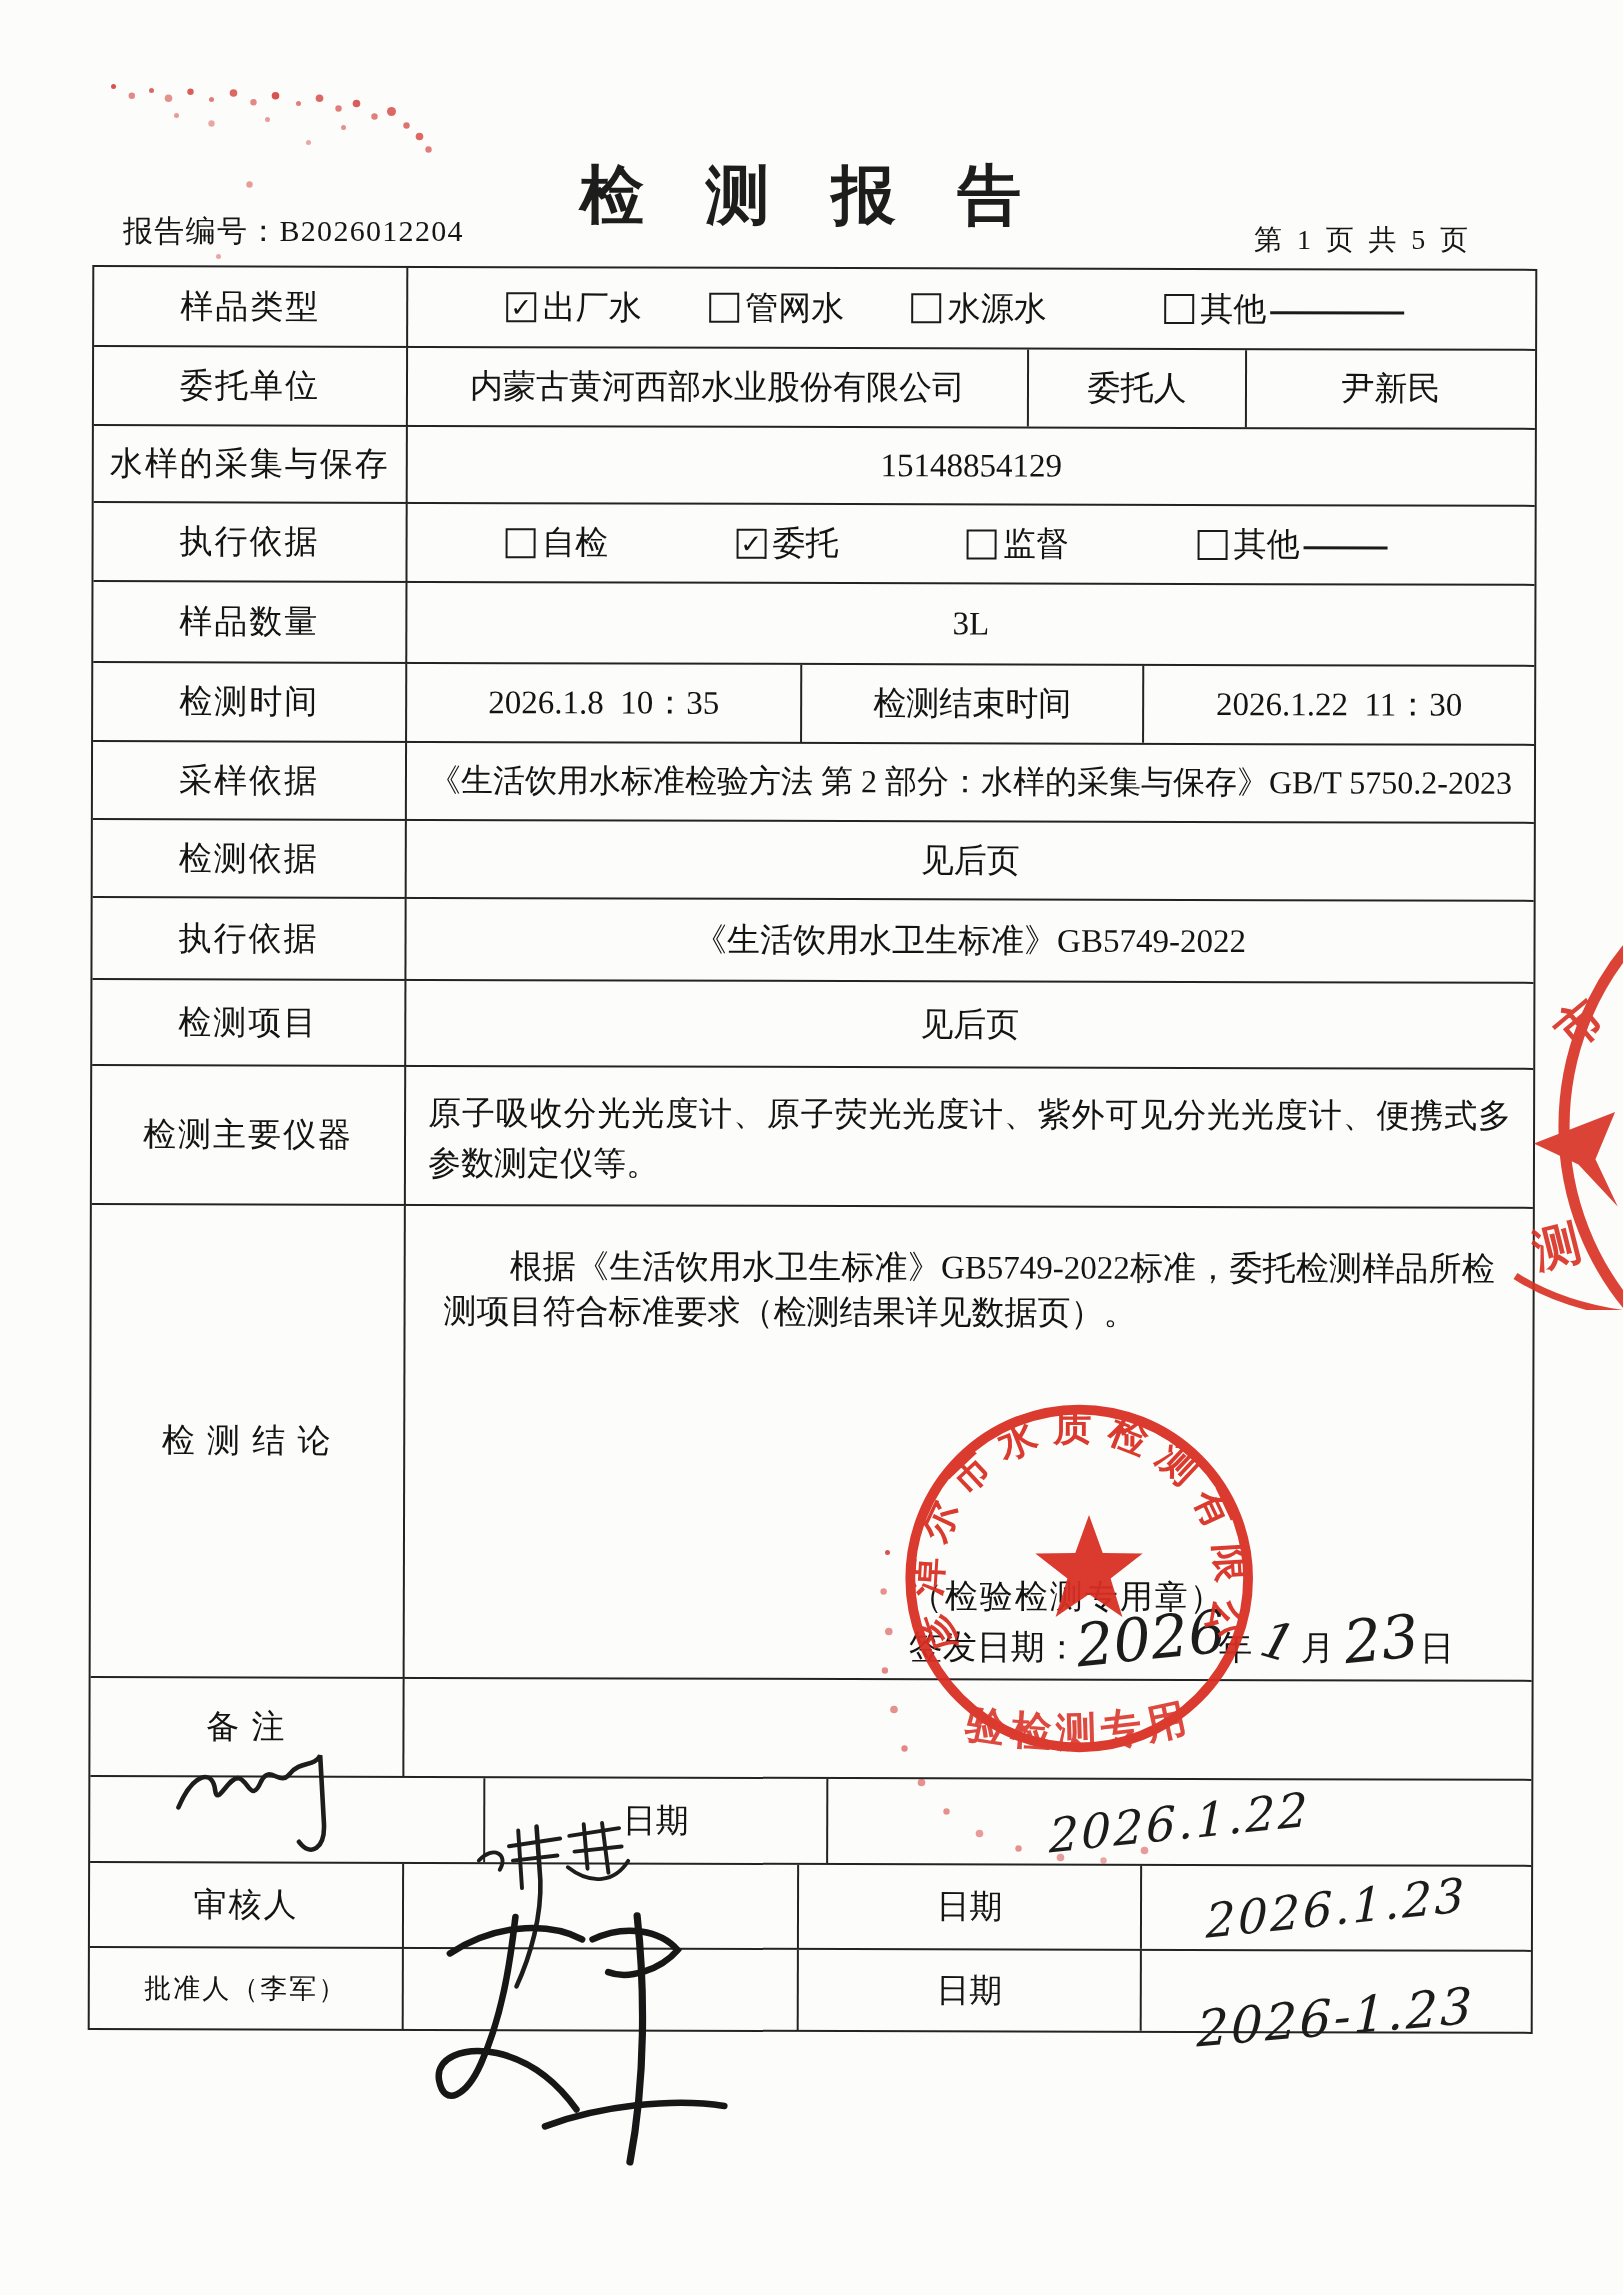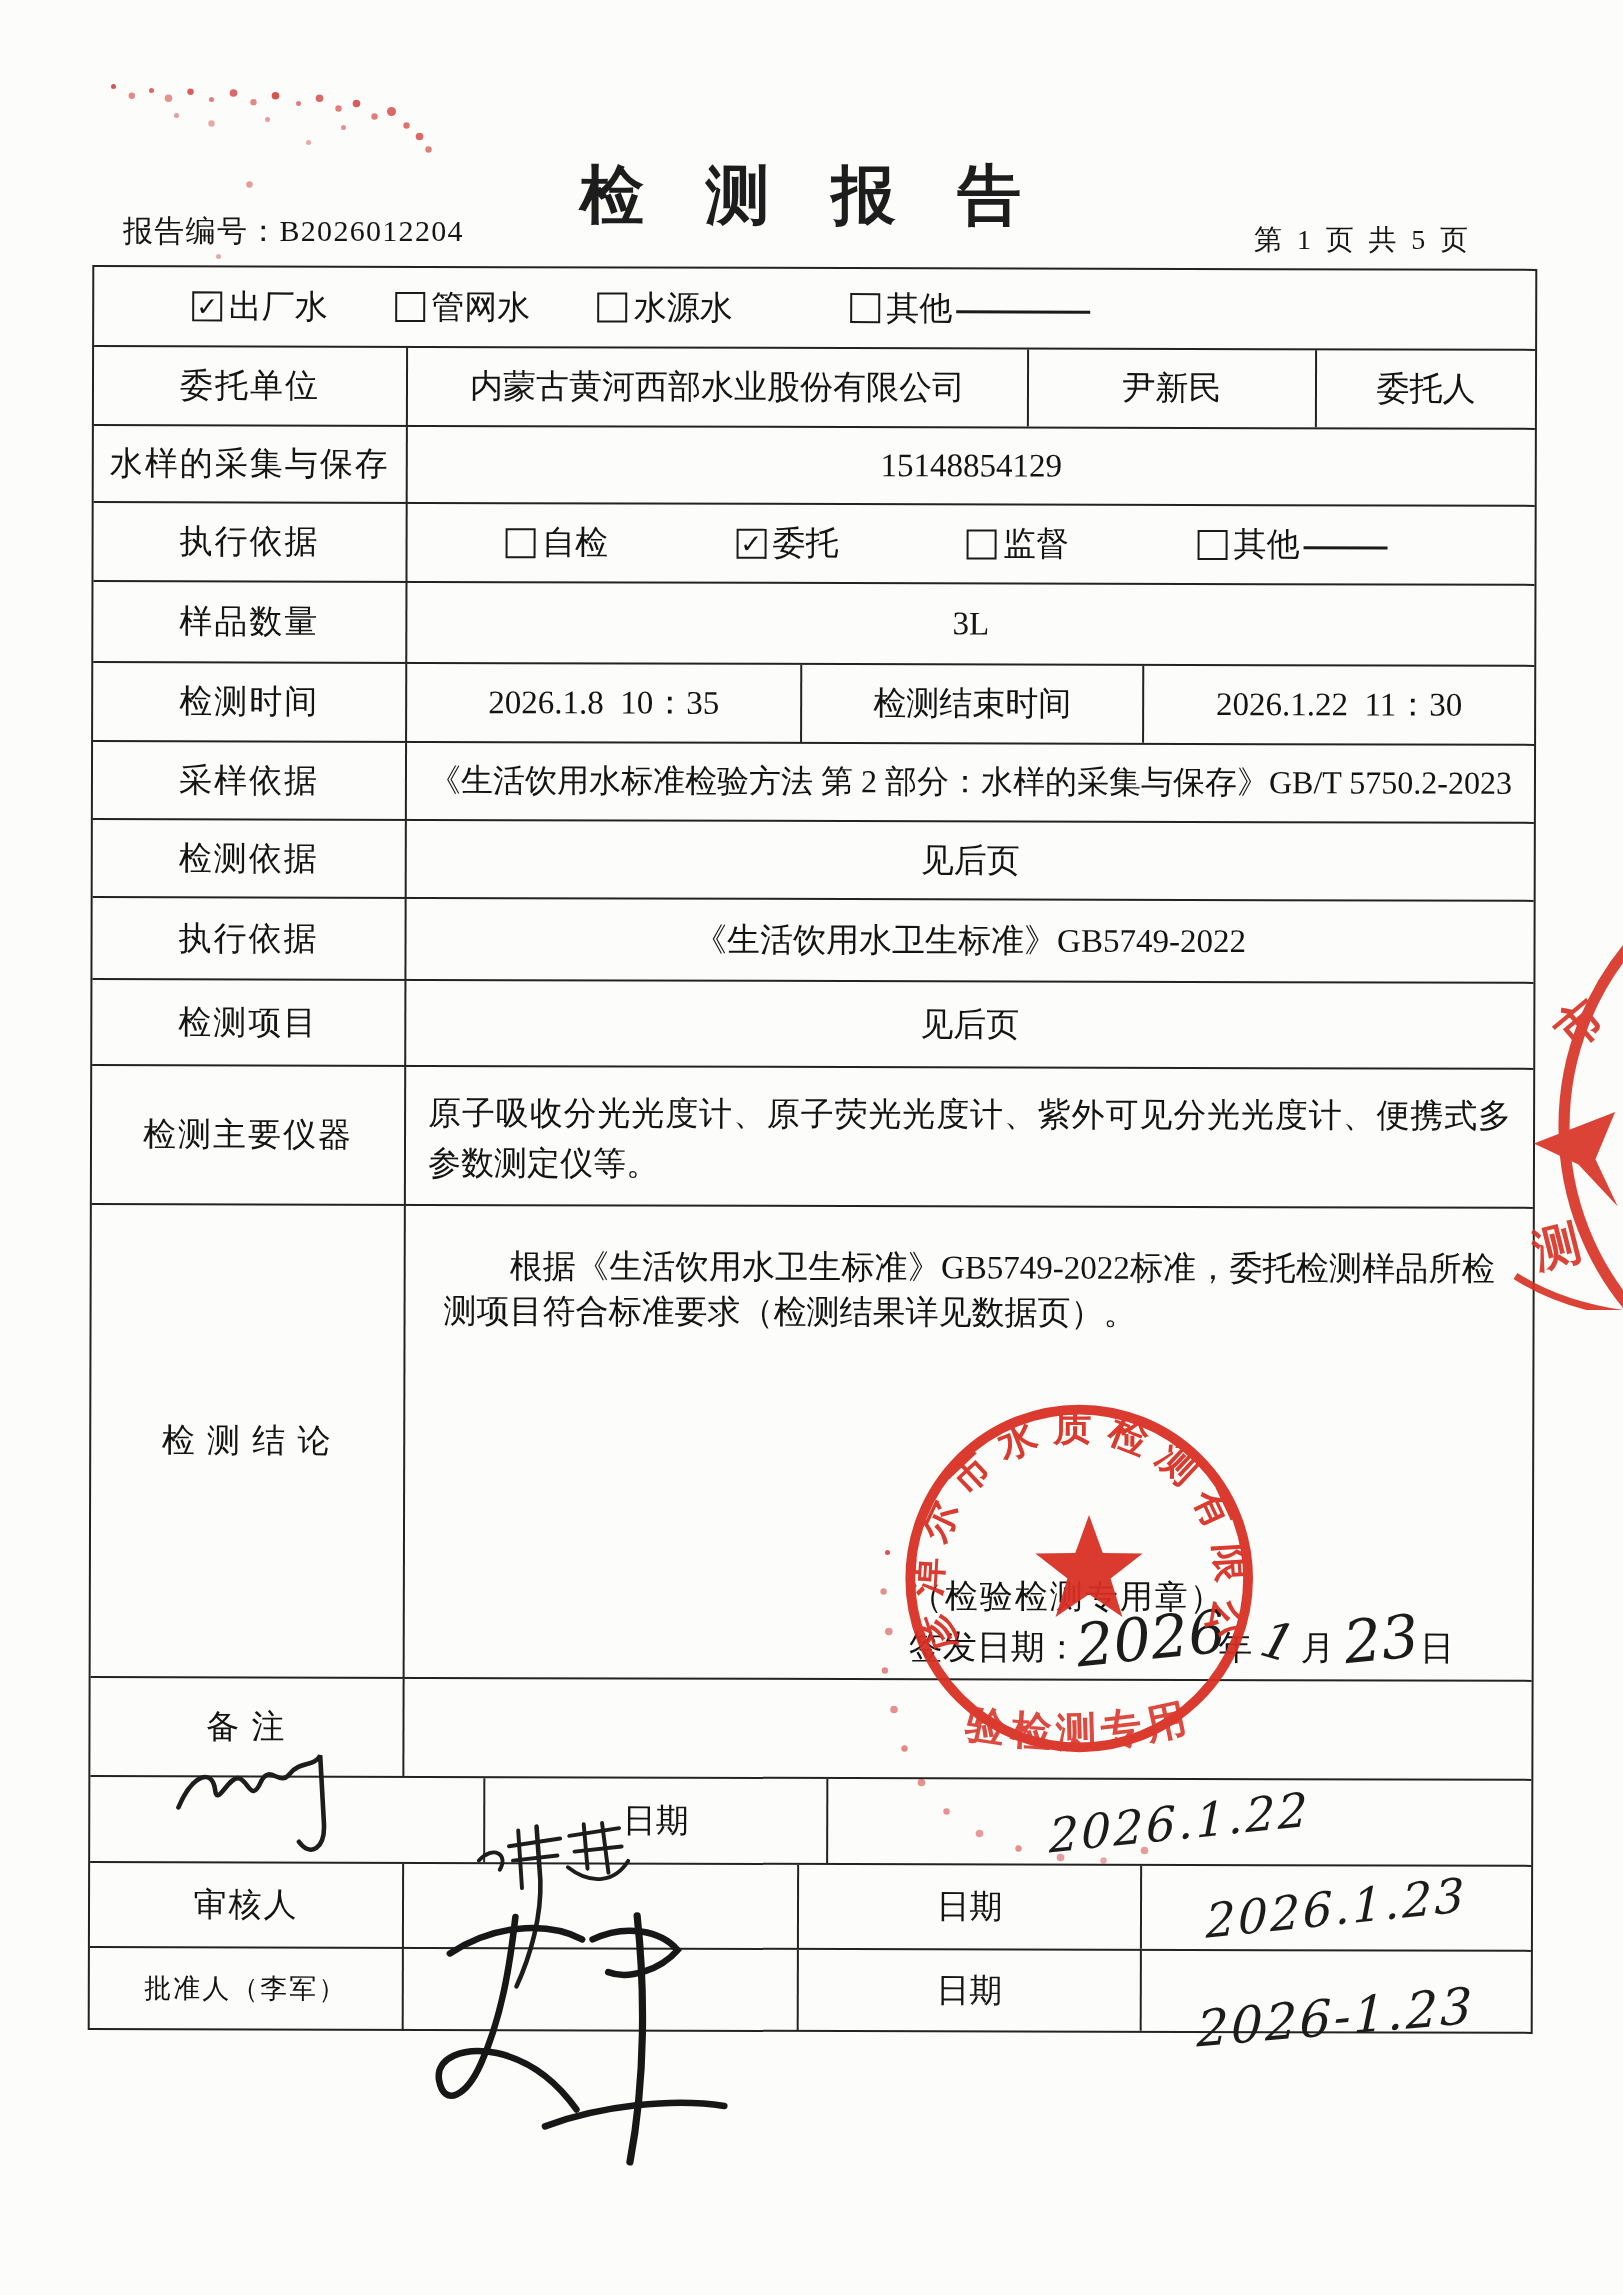--- a/index.html
+++ b/index.html
@@ -108,20 +108,21 @@
   <div class="title">检 测 报 告</div>
   <div class="report-no"><span>报告编号：</span><span>B2026012204</span></div>
   <div class="page-info">第 1 页  共 5 页</div>
 
   <div class="speck" id="speck-a"></div>
   <div class="speck" id="speck-b"></div>
 
   <div class="tbl">
 
     <div class="row r1">
+      <div class="cell lbl">样品类型</div>
       <div class="cell grow left opts st">
         <span class="opt">
             <span class="box">✓</span>
             <span>出厂水</span>
           </span>
         <span class="opt">
             <span class="box"></span>
             <span>管网水</span>
           </span>
         <span class="opt">
@@ -132,22 +133,22 @@
             <span class="box"></span>
             <span>其他</span>
             <span class="uline ul-long"></span>
           </span>
       </div>
     </div>
 
     <div class="row r2">
       <div class="cell lbl">委托单位</div>
       <div class="cell w945">内蒙古黄河西部水业股份有限公司</div>
+      <div class="cell w330">委托人</div>
       <div class="cell grow">尹新民</div>
-      <div class="cell w330">委托人</div>
     </div>
 
     <div class="row r3">
       <div class="cell lbl">水样的采集与保存</div>
       <div class="cell grow">15148854129</div>
     </div>
 
     <div class="row r4">
       <div class="cell lbl">执行依据</div>
       <div class="cell grow left opts tc">

